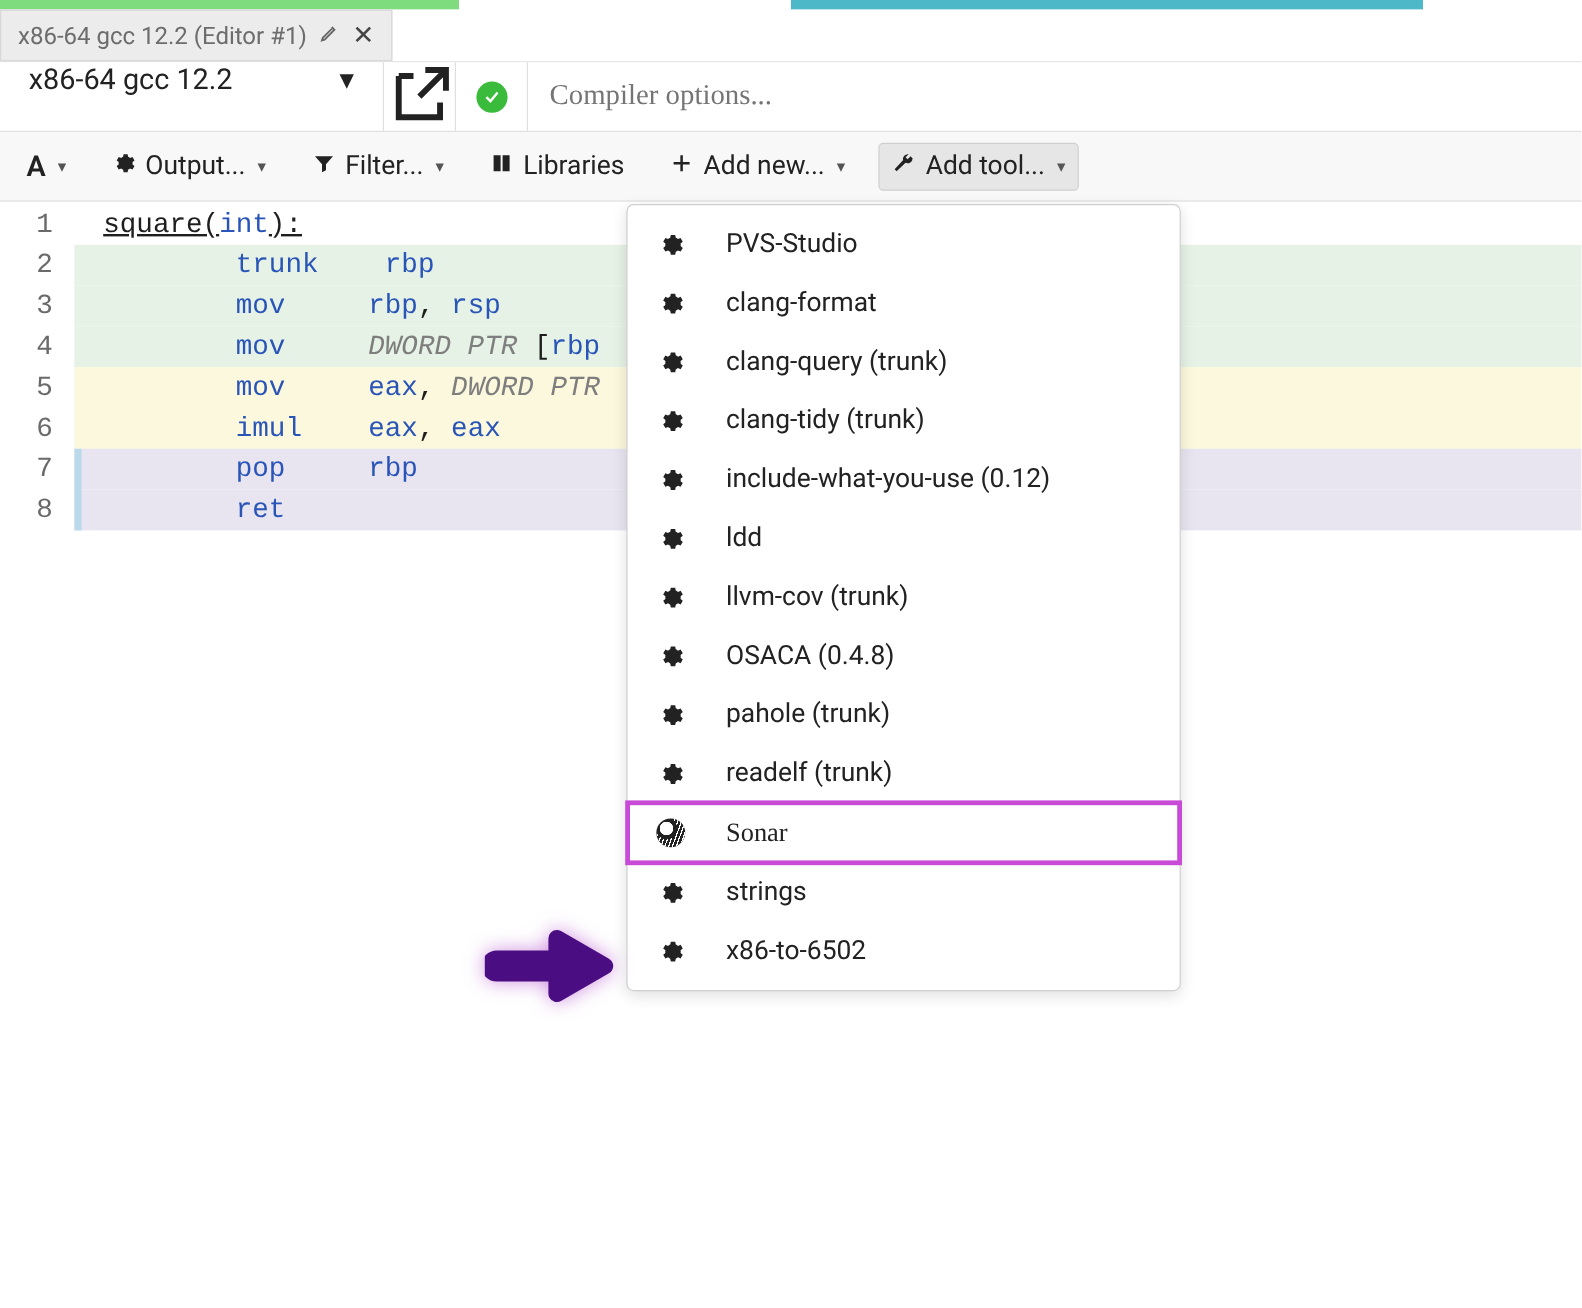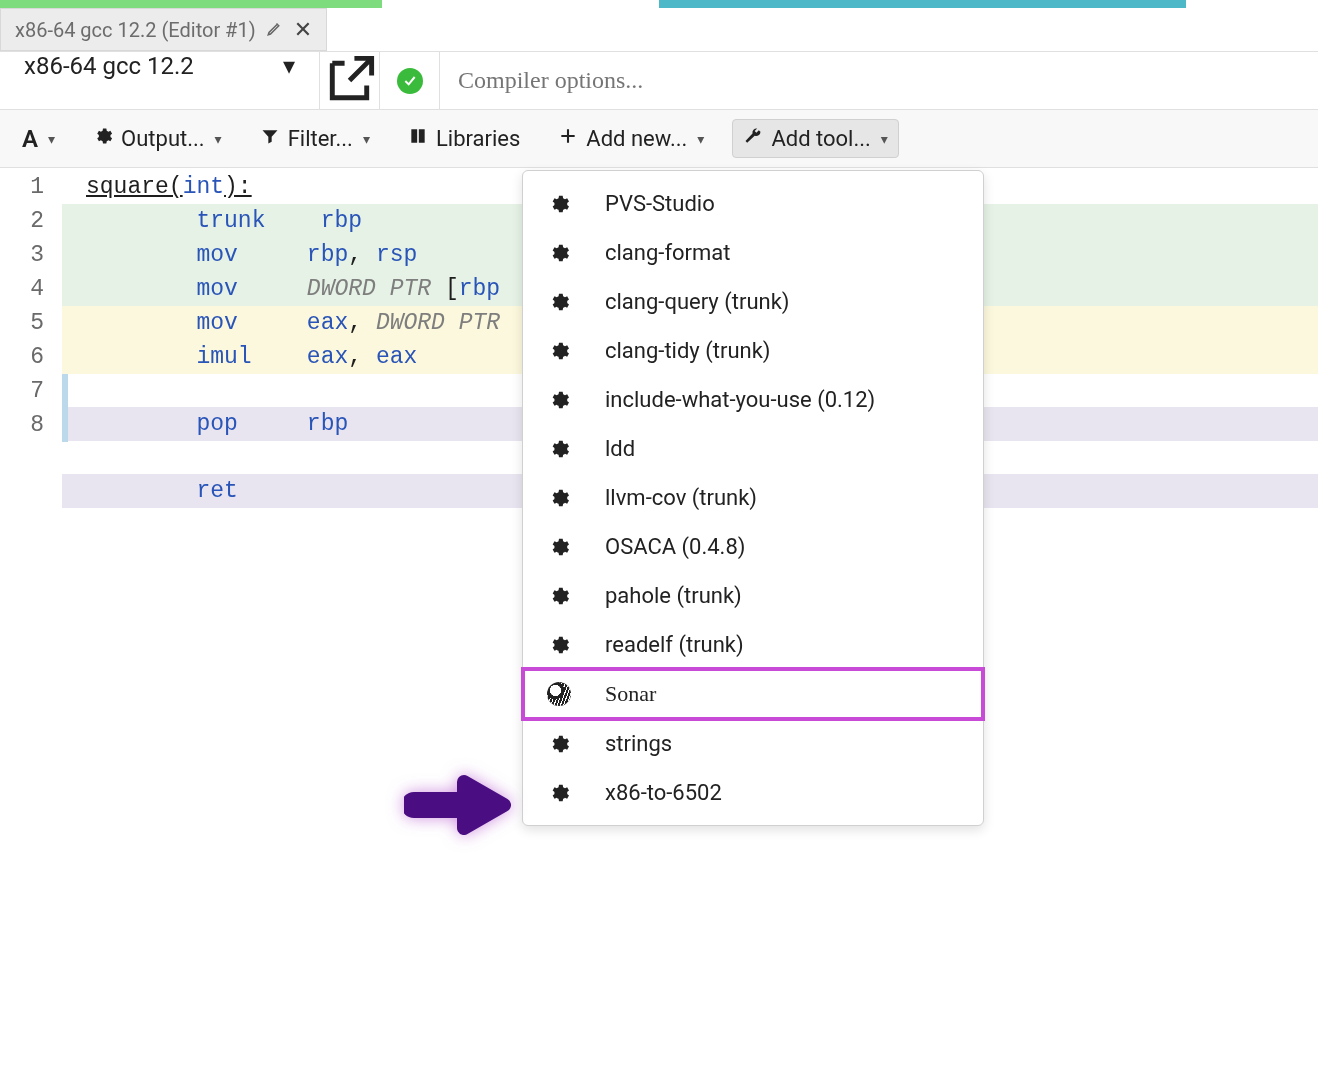--- a/index.html
+++ b/index.html
@@ -91,21 +91,21 @@
 }
 .gutter {
   width: 62px; text-align: right; padding-right: 18px;
   color: #6a6a6a; user-select: none; padding-top: 2px;
 }
 .gutter .ln { height: 34px; }
 .code { flex: 1; padding-top: 2px; }
 .code .line { height: 34px; white-space: pre; padding-left: 24px; }
 .l-green { background: #e5f2e5; }
 .l-yellow { background: #fbf8dd; }
-.l-lav { background: #e8e5f0; margin-top: 33px; }
+.l-lav { background: #e8e5f0; }
 .tok-func { color: #1e1e1e; text-decoration: underline; }
 .tok-type { color: #2954b8; }
 .tok-inst { color: #2954b8; }
 .tok-reg { color: #2954b8; }
 .tok-dir { color: #7e7e7e; font-style: italic; }
 .tok-punct { color: #1e1e1e; }
 .caret-mark {
   position: absolute;
   left: 62px;
   width: 6px;

